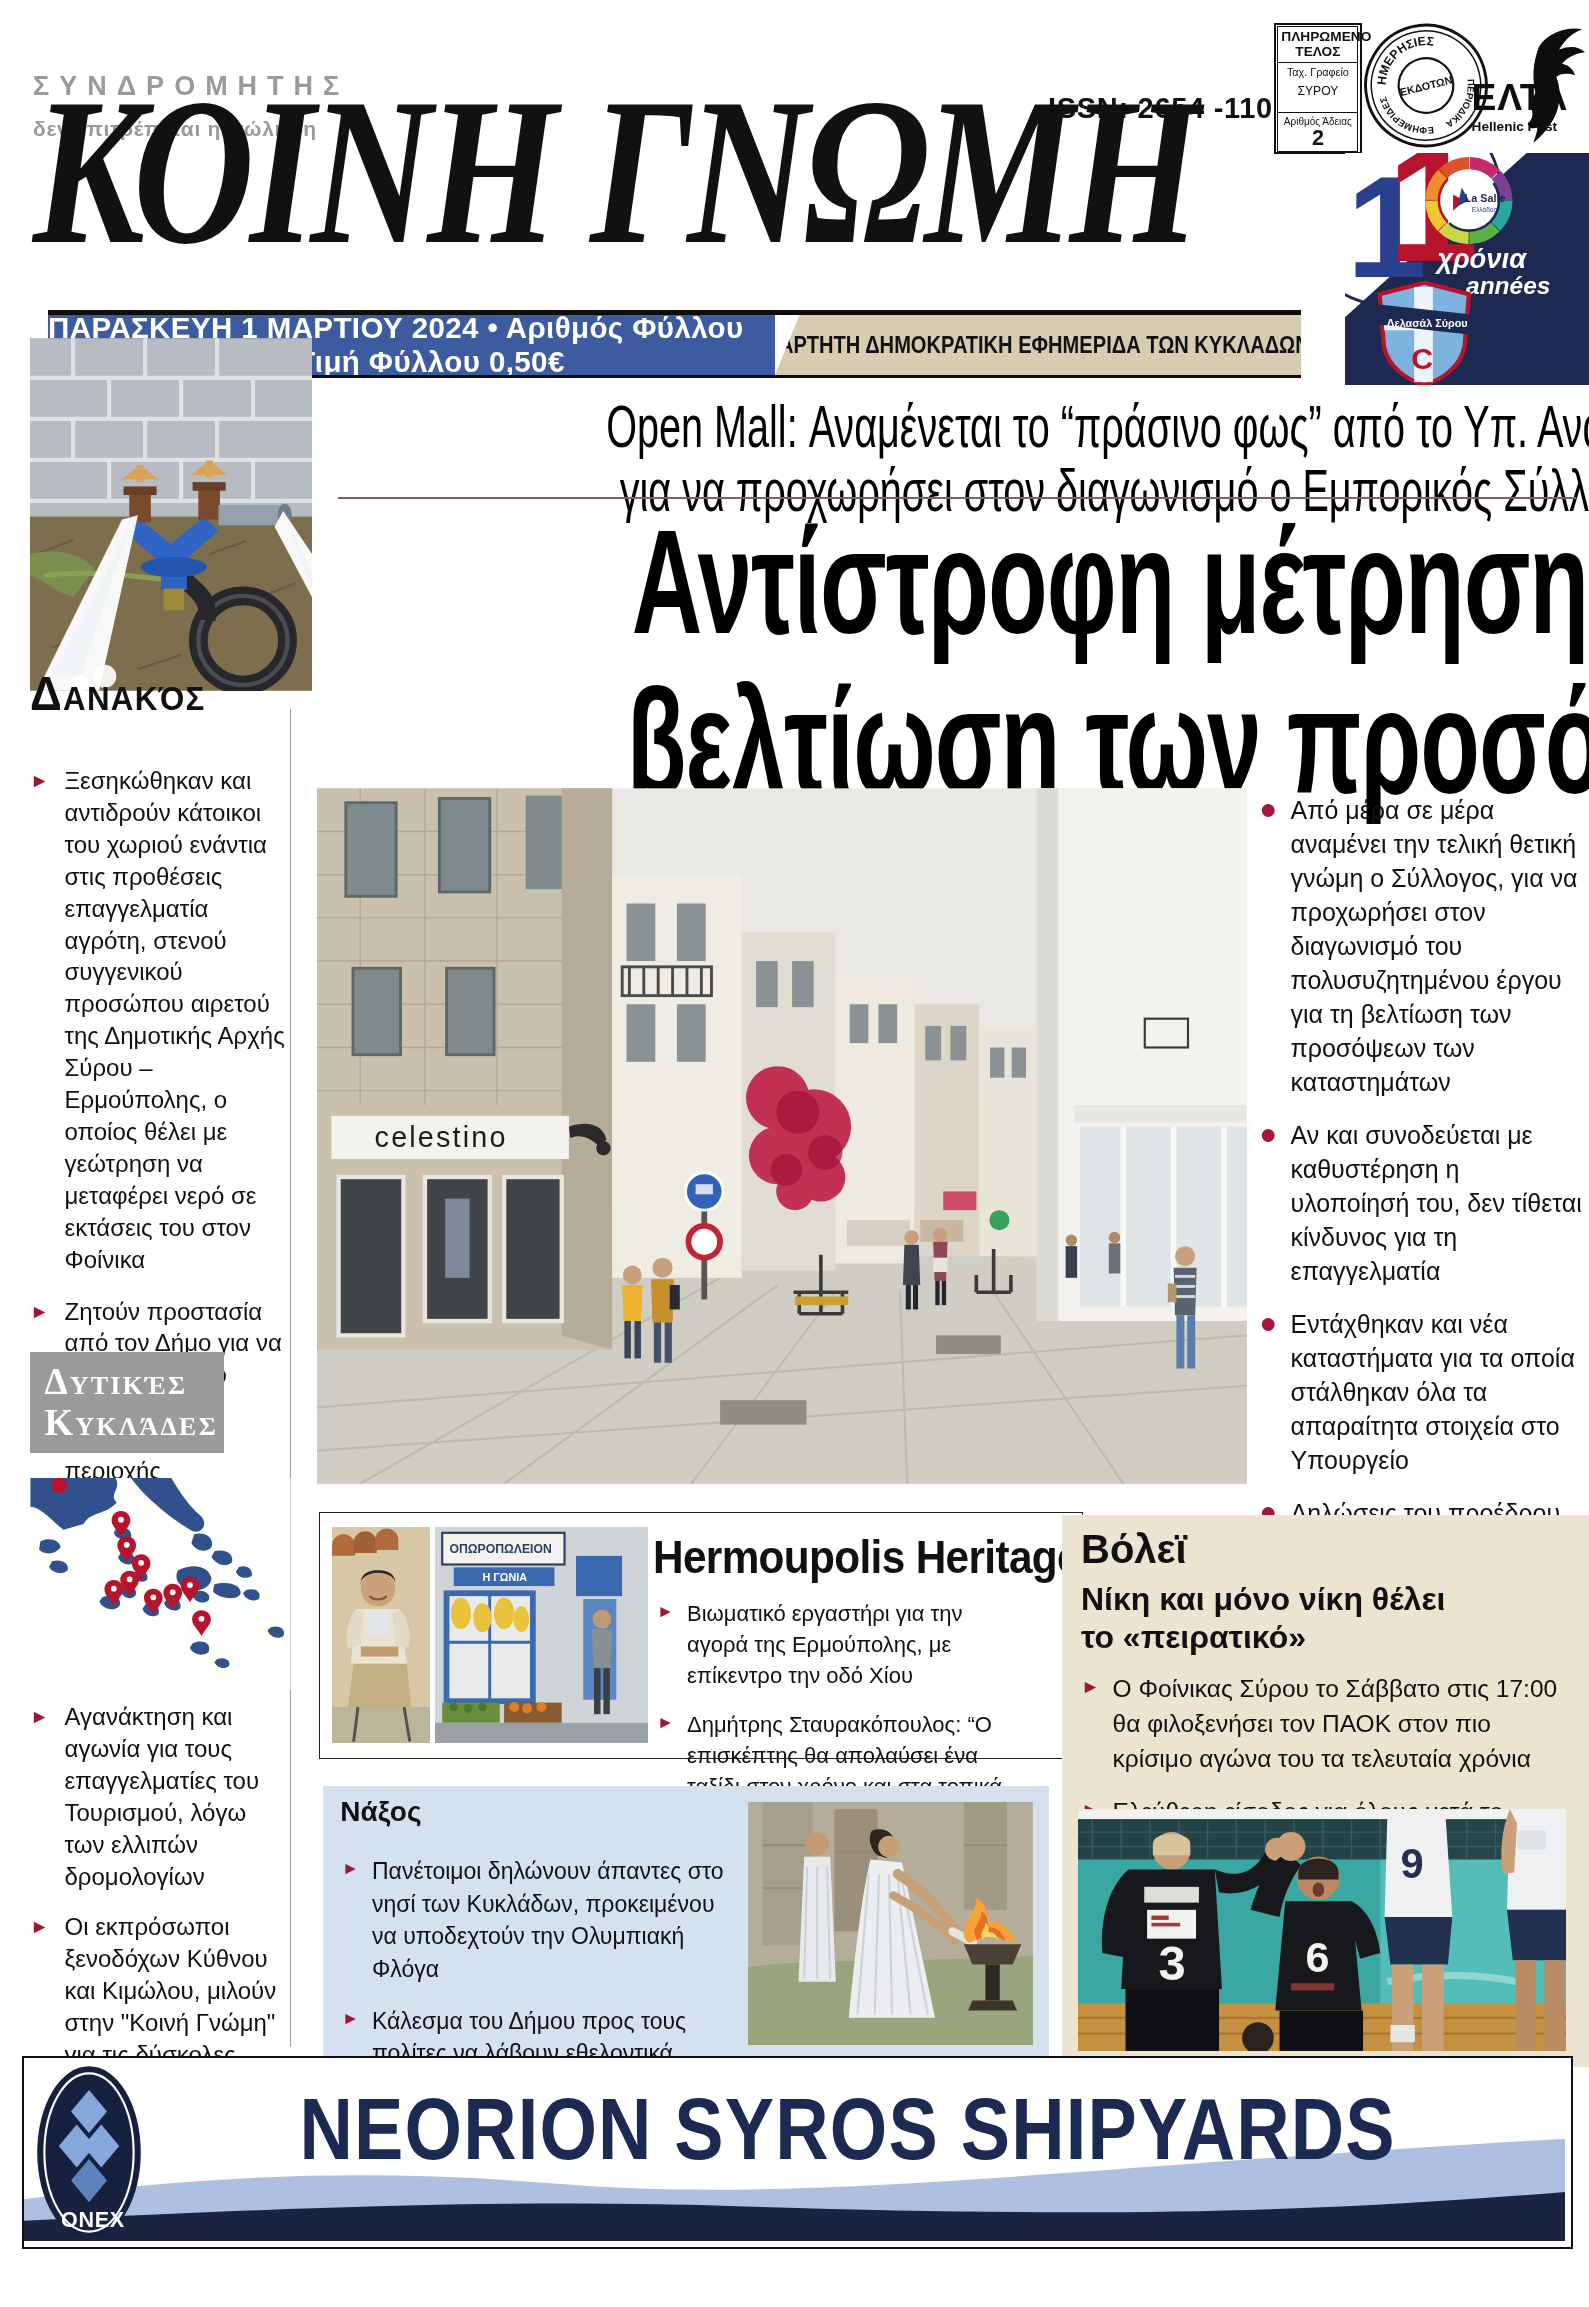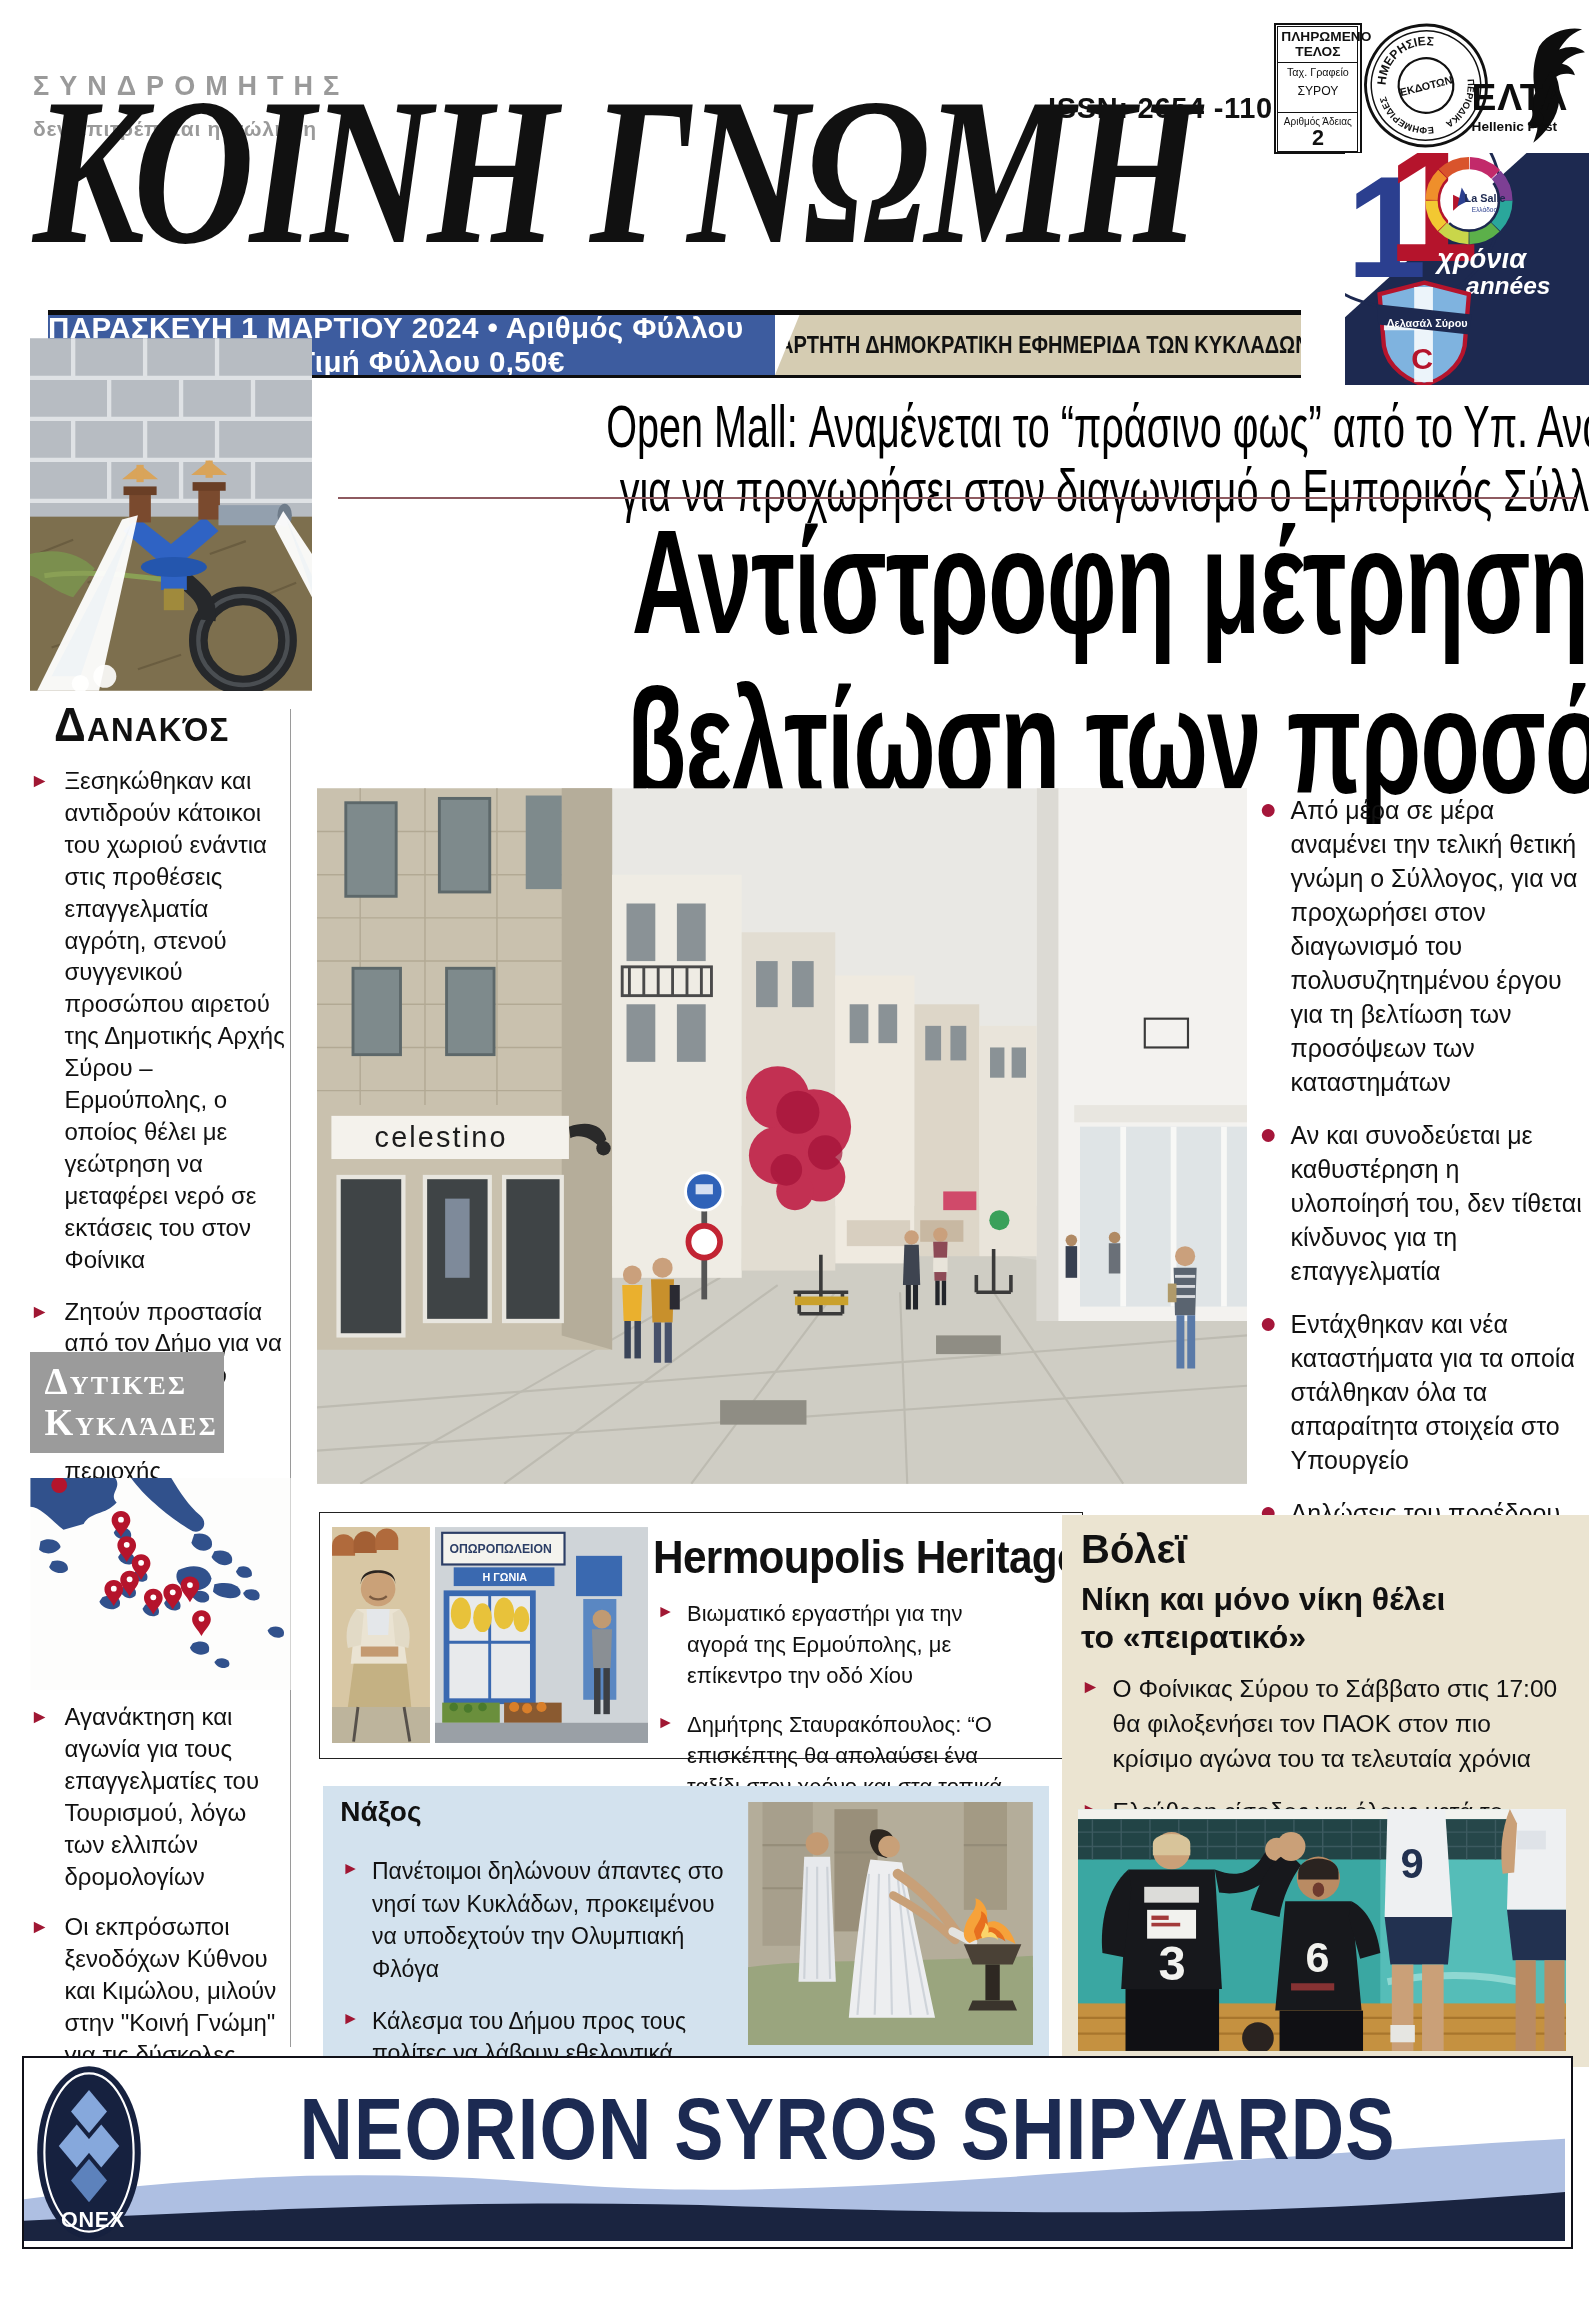--- a/index.html
+++ b/index.html
@@ -239,21 +239,21 @@
     <span class="cx subhead" style="transform:scaleX(.66);">Open Mall: Αναμένεται το “πράσινο φως” από το Υπ. Ανάπτυξης</span><br>
     <span class="cx subhead" style="transform:scaleX(.66);margin-top:4.3px;">για να προχωρήσει στον διαγωνισμό ο Εμπορικός Σύλλογος Σύρου</span>
   </div>
   <div class="abs redline" style="left:338px;top:497px;width:1238px;"></div>
 
   <div class="abs ctr" style="left:310px;top:508px;width:1280px;">
     <span class="cx headline" style="transform:scaleX(.66);">Αντίστροφη μέτρηση για τη</span><br>
     <span class="cx headline" style="transform:scaleX(.66);margin-top:11.5px;">βελτίωση των προσόψεων</span>
   </div>
 
-  <div class="abs" style="left:30px;top:697px;margin-left:24px;">
+  <div class="abs" style="left:30px;top:666px;">
     <span class="cx sec-title" style="transform:scaleX(.92);">Δανακός</span>
   </div>
   <div class="abs leftcol" style="left:30px;top:765px;width:258px;display:flex;flex-direction:column;gap:20px;">
     <div class="bullet">
       <span class="bm">►</span>
       <span class="bt">Ξεσηκώθηκαν και αντιδρούν κάτοικοι του χωριού ενάντια στις προθέσεις επαγγελματία αγρότη, στενού συγγενικού προσώπου αιρετού της Δημοτικής Αρχής Σύρου – Ερμούπολης, ο οποίος θέλει με γεώτρηση να μεταφέρει νερό σε εκτάσεις του στον Φοίνικα</span>
     </div>
     <div class="bullet">
       <span class="bm">►</span>
       <span class="bt">Ζητούν προστασία από τον Δήμο για να μη “στερέψει” ο υδροφόρος ορίζοντας της περιοχής</span>

